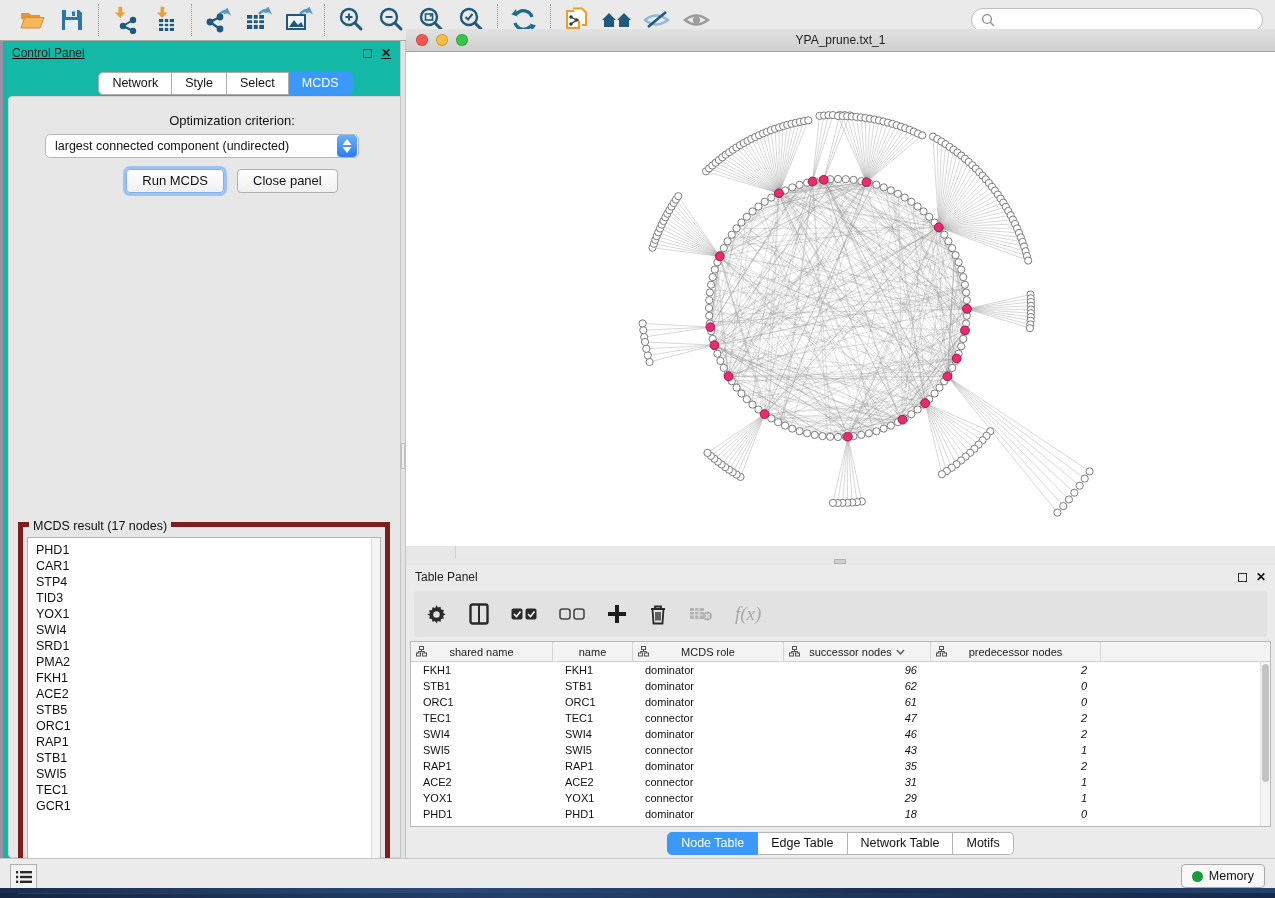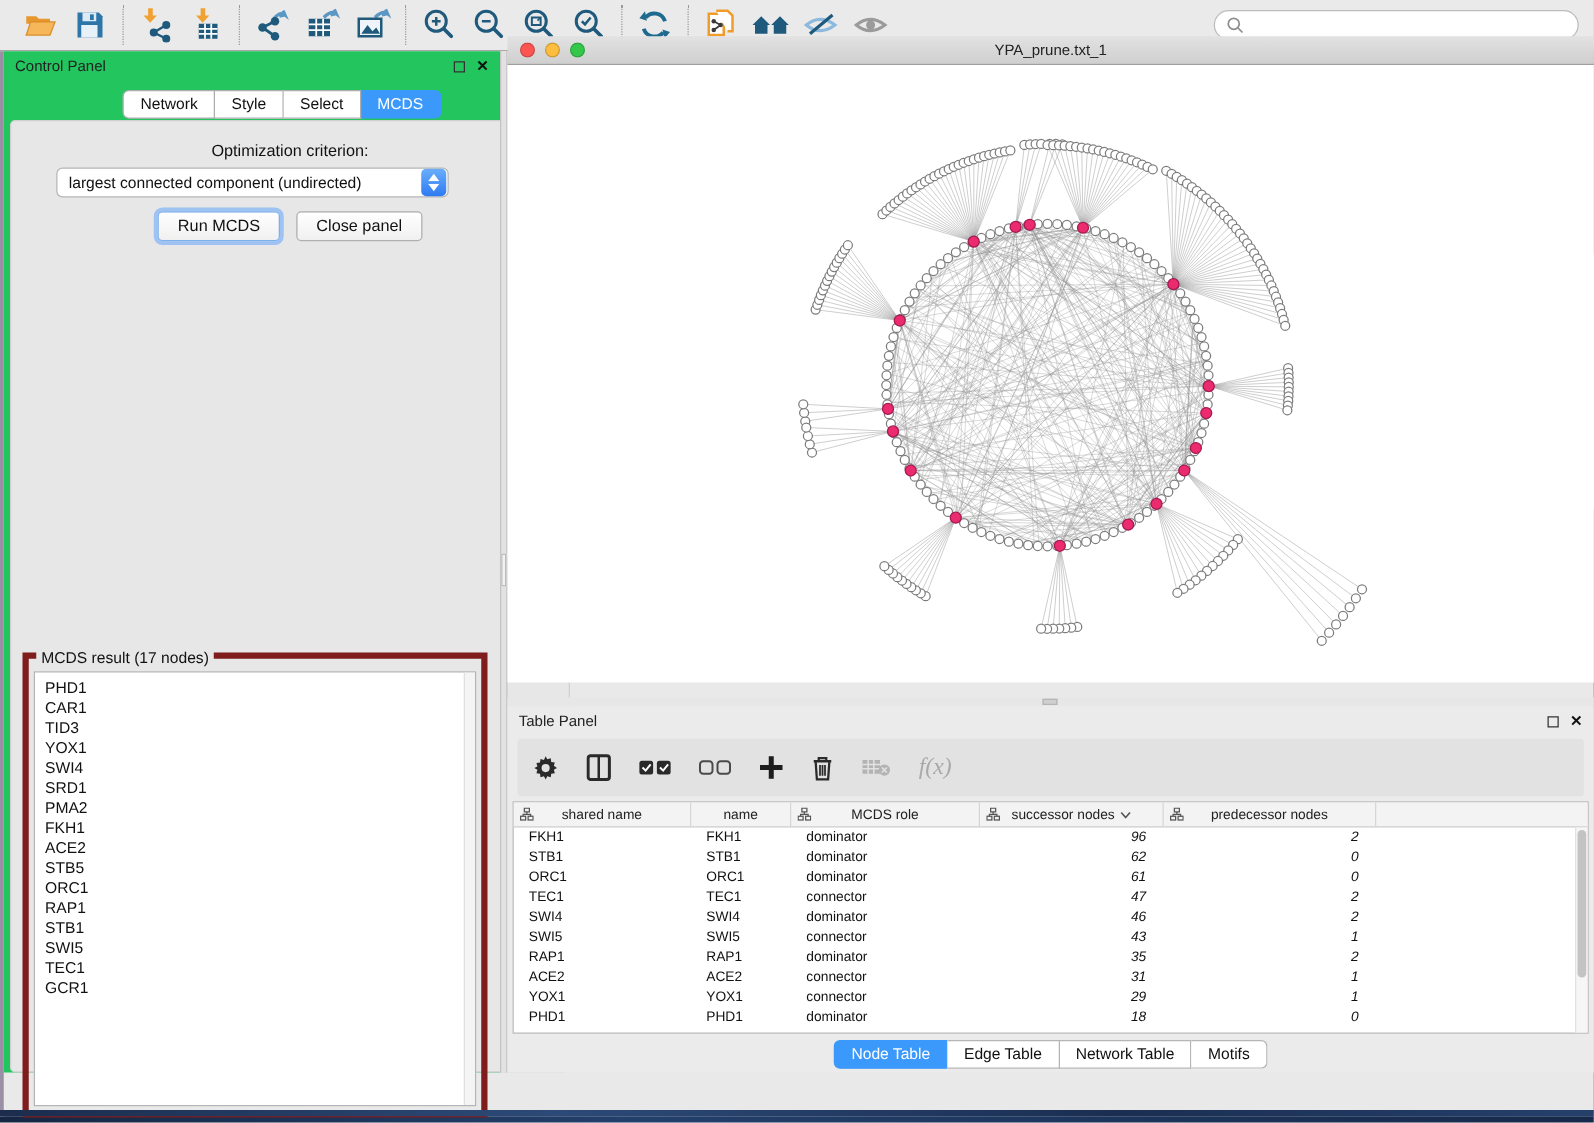--- a/index.html
+++ b/index.html
@@ -19,21 +19,21 @@
   .tb-sep { width:1px; height:32px; border-left:1px dotted #9a9a9a; margin:0 6px; }
   .search-wrap { margin-left:auto; display:flex; align-items:center; }
   .search-box { width:292px; height:24px; border:1px solid #bcbcbc; border-radius:12px; background:#fff;
     display:flex; align-items:center; padding:0 9px; }
   .search-box input { border:none; outline:none; flex:1; font:12px "Liberation Sans",sans-serif; background:transparent; margin-left:5px; }
 
   
   .left-strip { position:absolute; left:0; top:41px; width:3px; height:852px; background:#9a8fa4; }
 
   
-  .control-panel { position:absolute; left:3px; top:41px; width:397px; height:817px; background:#22c55e; }
+  .control-panel { position:absolute; left:3px; top:41px; width:397px; height:817px; background:#14b8a6;text-decoration:underline; }
   .panel-header { height:24px; display:flex; align-items:center; padding:0 9px; }
   .panel-title { font-size:12px; color:#222; }
   .panel-hdr-icons { margin-left:auto; display:flex; align-items:center; gap:9px; }
   .float-sq { width:9px; height:9px; border:1.5px solid #333; display:inline-block; }
   .close-x { font-size:12px; font-weight:bold; color:#111; line-height:10px; }
   .cp-tabs { position:absolute; top:31px; left:0; width:100%; display:flex; justify-content:center; }
   .cp-tab { background:#fff; border:1px solid #adadad; border-left-width:0; padding:3px 13px 4px;
     font-size:12.5px; color:#111; }
   .cp-tab:first-child { border-left-width:1px; border-radius:5px 0 0 5px;margin-left:48px; }
   .cp-tab:last-child  { border-radius:0 5px 5px 0; }
@@ -282,20 +282,21 @@
       <div class="btn-row">
         <button class="mac-btn focus">Run MCDS</button>
         <button class="mac-btn">Close panel</button>
       </div>
       <div class="result-box">
         <span class="result-legend">MCDS result (17 nodes)</span>
         <div class="result-list">
           <div class="result-items">
               <div>PHD1</div>
               <div>CAR1</div>
+              <div>STP4</div>
               <div>TID3</div>
               <div>YOX1</div>
               <div>SWI4</div>
               <div>SRD1</div>
               <div>PMA2</div>
               <div>FKH1</div>
               <div>ACE2</div>
               <div>STB5</div>
               <div>ORC1</div>
               <div>RAP1</div>
@@ -791,15 +792,31 @@
       </div>
     </div>
     <div class="tp-tabs" id="tp-tabs">
         <div class="tp-tab active">Node Table</div>
         <div class="tp-tab">Edge Table</div>
         <div class="tp-tab">Network Table</div>
         <div class="tp-tab">Motifs</div>
       </div>
   </div>
 
+  <div class="status-bar">
+    <div class="list-btn">
+      <svg width="16" height="14" viewBox="0 0 16 14">
+        <rect x="0" y="1" width="2.2" height="2.4" fill="#2a2a2a"></rect>
+          <rect x="4" y="1" width="12" height="2.4" fill="#2a2a2a"></rect>
+        <rect x="0" y="5.8" width="2.2" height="2.4" fill="#2a2a2a"></rect>
+          <rect x="4" y="5.8" width="12" height="2.4" fill="#2a2a2a"></rect>
+        <rect x="0" y="10.6" width="2.2" height="2.4" fill="#2a2a2a"></rect>
+          <rect x="4" y="10.6" width="12" height="2.4" fill="#2a2a2a"></rect>
+      </svg>
+    </div>
+    <div class="memory-btn">
+      <span class="mem-dot"></span>
+      <span>Memory</span>
+    </div>
+  </div>
 
   <div class="desktop-strip"></div>
 </div>
 
 </body></html>

